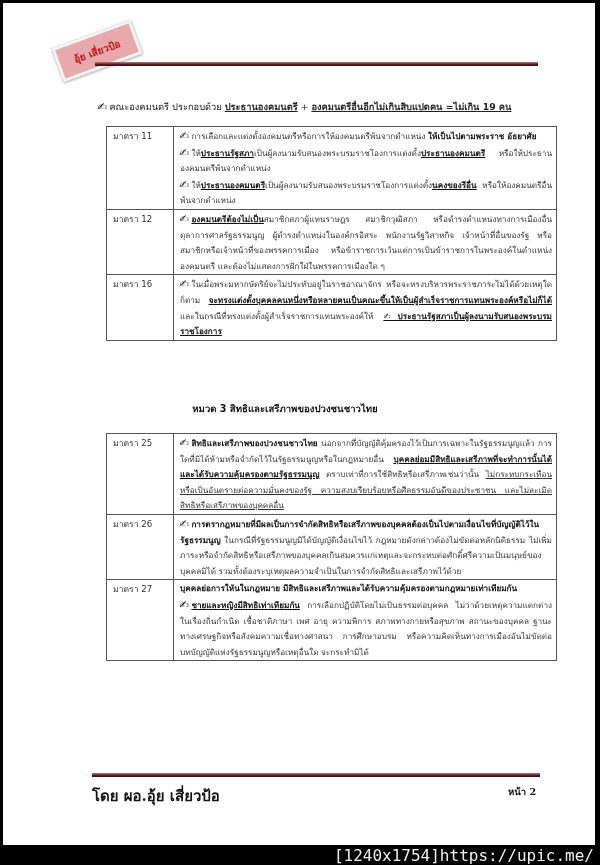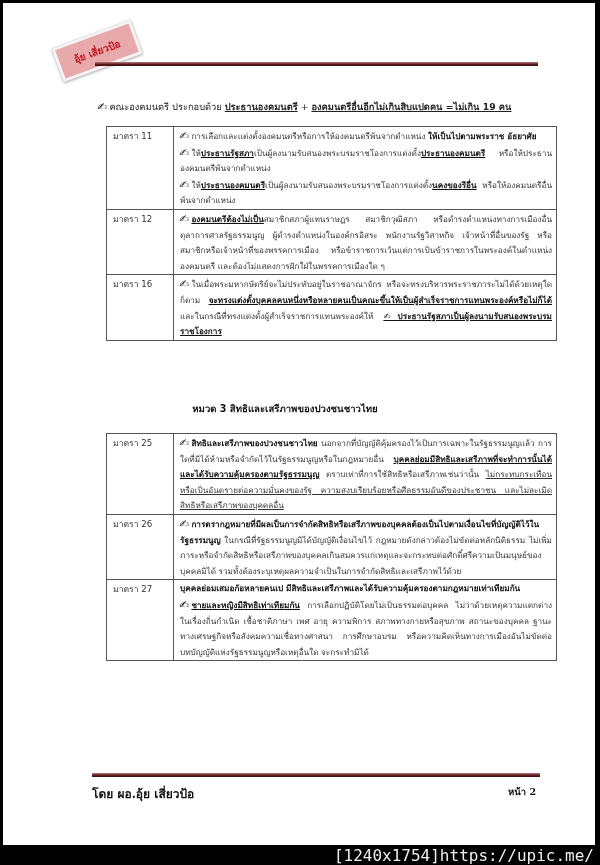--- a/index.html
+++ b/index.html
@@ -41,21 +41,21 @@
     .bu { font-weight:bold; text-decoration:underline; color:#111; }
     .uu { text-decoration:underline; }
     .chapter {
       position:absolute; left:0; width:564px; top:398px; text-align:center;
       font-weight:bold; font-size:9.6px; color:#111;
     }
     .footer-rule {
       position:absolute; left:89px; top:770px; width:448px; height:4px;
       background:linear-gradient(#b77b7e, #5a1a1c 60%, #3b0c0e);
     }
-    .footer-left { position:absolute; left:89px; top:781px; font-family:"DejaVu Serif", serif; font-weight:bold; font-size:12px; color:#111; }
+    .footer-left { position:absolute; left:89px; top:781px; font-family:"DejaVu Serif", serif; font-weight:bold; font-size:15px; color:#111; }
     .footer-right { position:absolute; right:59px; top:781px; font-family:"DejaVu Serif", serif; font-weight:bold; font-size:9.5px; color:#111; }
     .watermark {
       position:absolute; right:6px; top:846px; color:#eee; font-size:16px;
       font-family:"DejaVu Sans Mono", monospace;
     }
   </style>
 </head>
 <body>
 
 <div class="page">
@@ -112,21 +112,21 @@
     </tr>
     <tr>
       <td class="sec">มาตรา 26</td>
       <td class="body">
         <span class="icon">✍</span><span class="b">การตรากฎหมายที่มีผลเป็นการจำกัดสิทธิหรือเสรีภาพของบุคคลต้องเป็นไปตามเงื่อนไขที่บัญญัติไว้ในรัฐธรรมนูญ</span><span> ในกรณีที่รัฐธรรมนูญมิได้บัญญัติเงื่อนไขไว้ กฎหมายดังกล่าวต้องไม่ขัดต่อหลักนิติธรรม ไม่เพิ่มภาระหรือจำกัดสิทธิหรือเสรีภาพของบุคคลเกินสมควรแก่เหตุและจะกระทบต่อศักดิ์ศรีความเป็นมนุษย์ของบุคคลมิได้ รวมทั้งต้องระบุเหตุผลความจำเป็นในการจำกัดสิทธิและเสรีภาพไว้ด้วย</span>
       </td>
     </tr>
     <tr>
       <td class="sec">มาตรา 27</td>
       <td class="body">
-        <div class="b">บุคคลย่อมเสมอกัอหลายคนเป มีสิทธิและเสรีภาพและได้รับความคุ้มครองตามกฎหมายเท่าเทียมกัน</div>
+        <div class="b">บุคคลย่อการใหันในกฎหมาย มีสิทธิและเสรีภาพและได้รับความคุ้มครองตามกฎหมายเท่าเทียมกัน</div>
         <div>
           <span class="bu"><span class="icon">✍</span><span>ชายและหญิงมีสิทธิเท่าเทียมกัน</span></span><span>  การเลือกปฏิบัติโดยไม่เป็นธรรมต่อบุคคล ไม่ว่าด้วยเหตุความแตกต่างในเรื่องถิ่นกำเนิด เชื้อชาติภาษา เพศ อายุ ความพิการ สภาพทางกายหรือสุขภาพ สถานะของบุคคล ฐานะทางเศรษฐกิจหรือสังคมความเชื่อทางศาสนา การศึกษาอบรม หรือความคิดเห็นทางการเมืองอันไม่ขัดต่อบทบัญญัติแห่งรัฐธรรมนูญหรือเหตุอื่นใด จะกระทำมิได้</span>
         </div>
       </td>
     </tr>
   </tbody>
     </table>
 
   <div class="footer-rule"></div>
   <div class="footer-left">โดย  ผอ.อุ้ย เสี่ยวป้อ</div>

